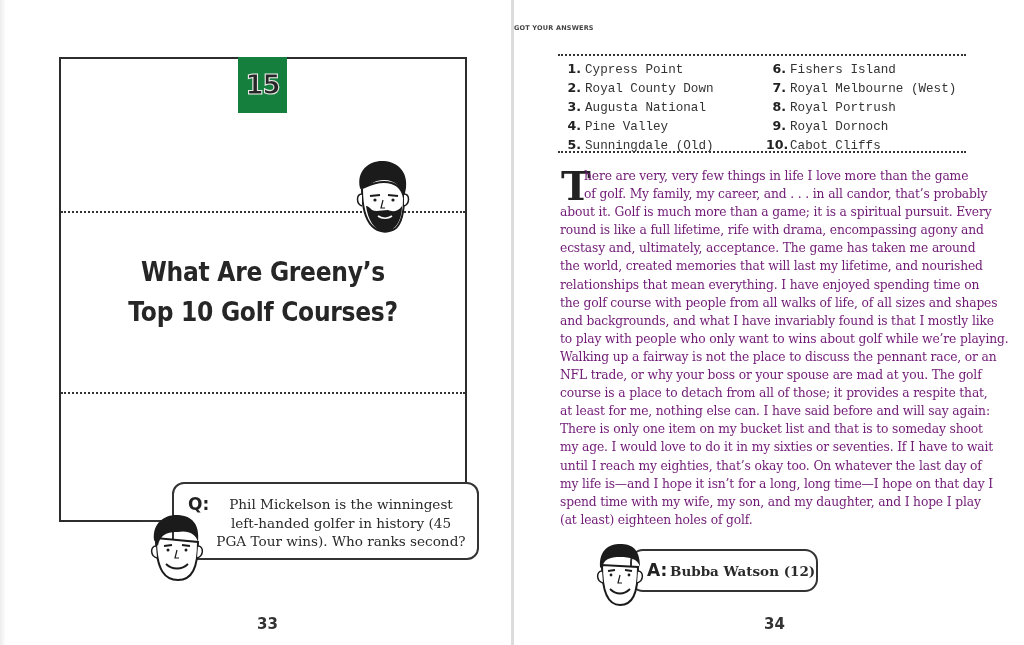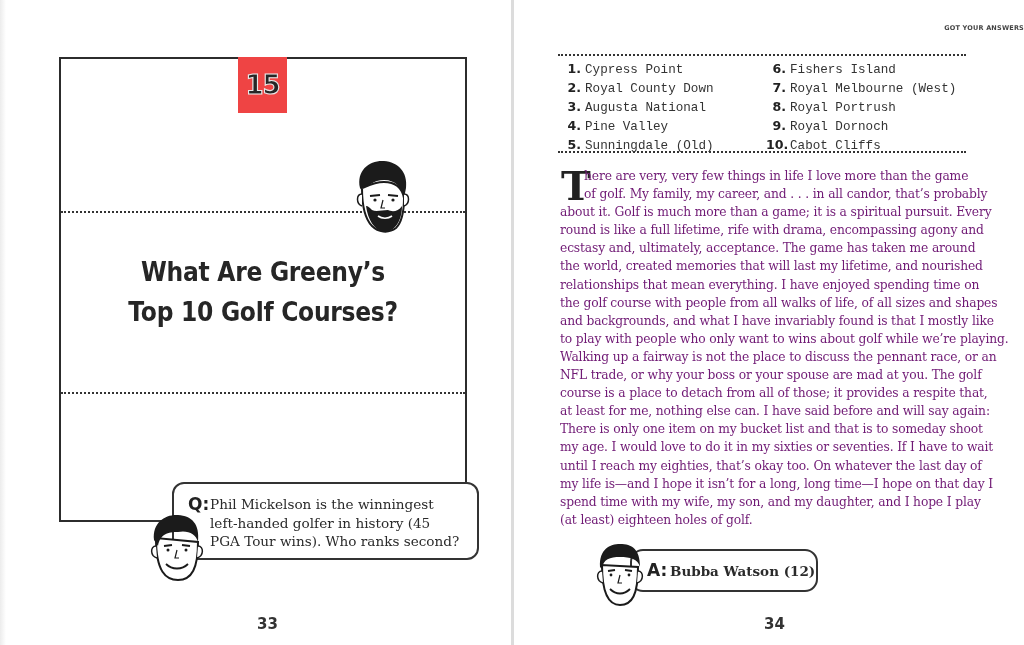--- a/index.html
+++ b/index.html
@@ -9,43 +9,43 @@
     .spread { position: absolute; left: 0; top: 0; width: 1024px; height: 645px; background: #fff; }
     .left-edge { position: absolute; left: 0; top: 0; width: 6px; height: 645px; background: linear-gradient(to right, #ececec, #ffffff); }
     .gutter { position: absolute; left: 511px; top: 0; width: 3px; height: 645px; background: #dcdcdc; }
 
     .page { position: absolute; top: 0; height: 645px; }
     .page-left { left: 0; width: 511px; }
     .page-right { left: 514px; width: 510px; }
 
     
     .chapter-box { position: absolute; left: 59px; top: 57px; width: 408px; height: 465px; border: 2px solid #2c2c2c; }
-    .chapter-num { position: absolute; left: 238px; top: 57px; width: 49px; height: 56px; background: #ef4444; display: flex; align-items: center; justify-content: center; }
+    .chapter-num { position: absolute; left: 238px; top: 57px; width: 49px; height: 56px; background: #15803d; display: flex; align-items: center; justify-content: center; }
     .chapter-num span { font-family: "DejaVu Sans", sans-serif; font-weight: bold; font-size: 26px; color: #262626; -webkit-text-stroke: 1.1px #e8e8e8; letter-spacing: -1px; }
 
     .dots { position: absolute; height: 0; border-top: 2px dotted #333; }
     .dots-1 { left: 61px; top: 211px; width: 404px; }
     .dots-2 { left: 61px; top: 392px; width: 404px; }
 
     .face-top { position: absolute; left: 352px; top: 158px; width: 58px; height: 78px; }
 
     .chapter-title { position: absolute; left: 61px; top: 252px; width: 404px; text-align: center; font-family: "DejaVu Sans", sans-serif; font-weight: bold; font-size: 26px; line-height: 40px; color: #262626; letter-spacing: -0.3px; transform: scaleX(0.9); transform-origin: center; }
 
     .q-bubble { position: absolute; left: 172px; top: 482px; width: 307px; height: 78px; border: 2px solid #333; border-radius: 12px; background: #fff; }
     .q-label { position: absolute; left: 188px; top: 494px; font-family: "DejaVu Sans", sans-serif; font-weight: bold; font-size: 17px; color: #222; }
-    .q-text { position: absolute; left: 210px; top: 495px; width: 262px; font-family: "DejaVu Serif", serif; font-size: 13.6px; line-height: 18.5px; color: #2a2a2a; }
+    .q-text { position: absolute; left: 210px; top: 495px; width: 262px; font-family: "DejaVu Serif", serif; font-size: 13.6px; line-height: 18.5px; color: #2a2a2a; text-align: center; }
     .q-line { position: absolute; left: 140px; top: 520px; width: 20px; border-top: 2px solid #333; }
     .face-q { position: absolute; left: 148px; top: 512px; width: 56px; height: 70px; }
 
     .folio { position: absolute; top: 615px; font-family: "DejaVu Sans", sans-serif; font-weight: bold; font-size: 15px; color: #333; }
     .folio-left { left: 257px; }
     .folio-right { left: 764px; text-align: center; }
 
     
-    .running-head { position: absolute; left: 514px; top: 24px; width: 510px; text-align: right; font-family: "DejaVu Sans", sans-serif; font-weight: bold; font-size: 6.5px; letter-spacing: 0.2px; color: #444; }
+    .running-head { position: absolute; left: 514px; top: 24px; width: 510px; text-align: left; font-family: "DejaVu Sans", sans-serif; font-weight: bold; font-size: 6.5px; letter-spacing: 0.2px; color: #444; }
     .dots-r1 { left: 558px; top: 54px; width: 408px; }
     .dots-r2 { left: 558px; top: 151px; width: 408px; }
 
     .course-list { position: absolute; top: 60px; list-style: none; font-size: 12.6px; line-height: 18px; color: #333; }
     .course-list.col1 { left: 567px; }
     .course-list.col2 { left: 766px; }
     .course-list li { white-space: nowrap; }
     .course-list .num { font-family: "DejaVu Sans", sans-serif; font-weight: bold; color: #222; display: inline-block; text-align: right; }
     .col1 .num { width: 14px; }
     .col2 .num { width: 20px; }

